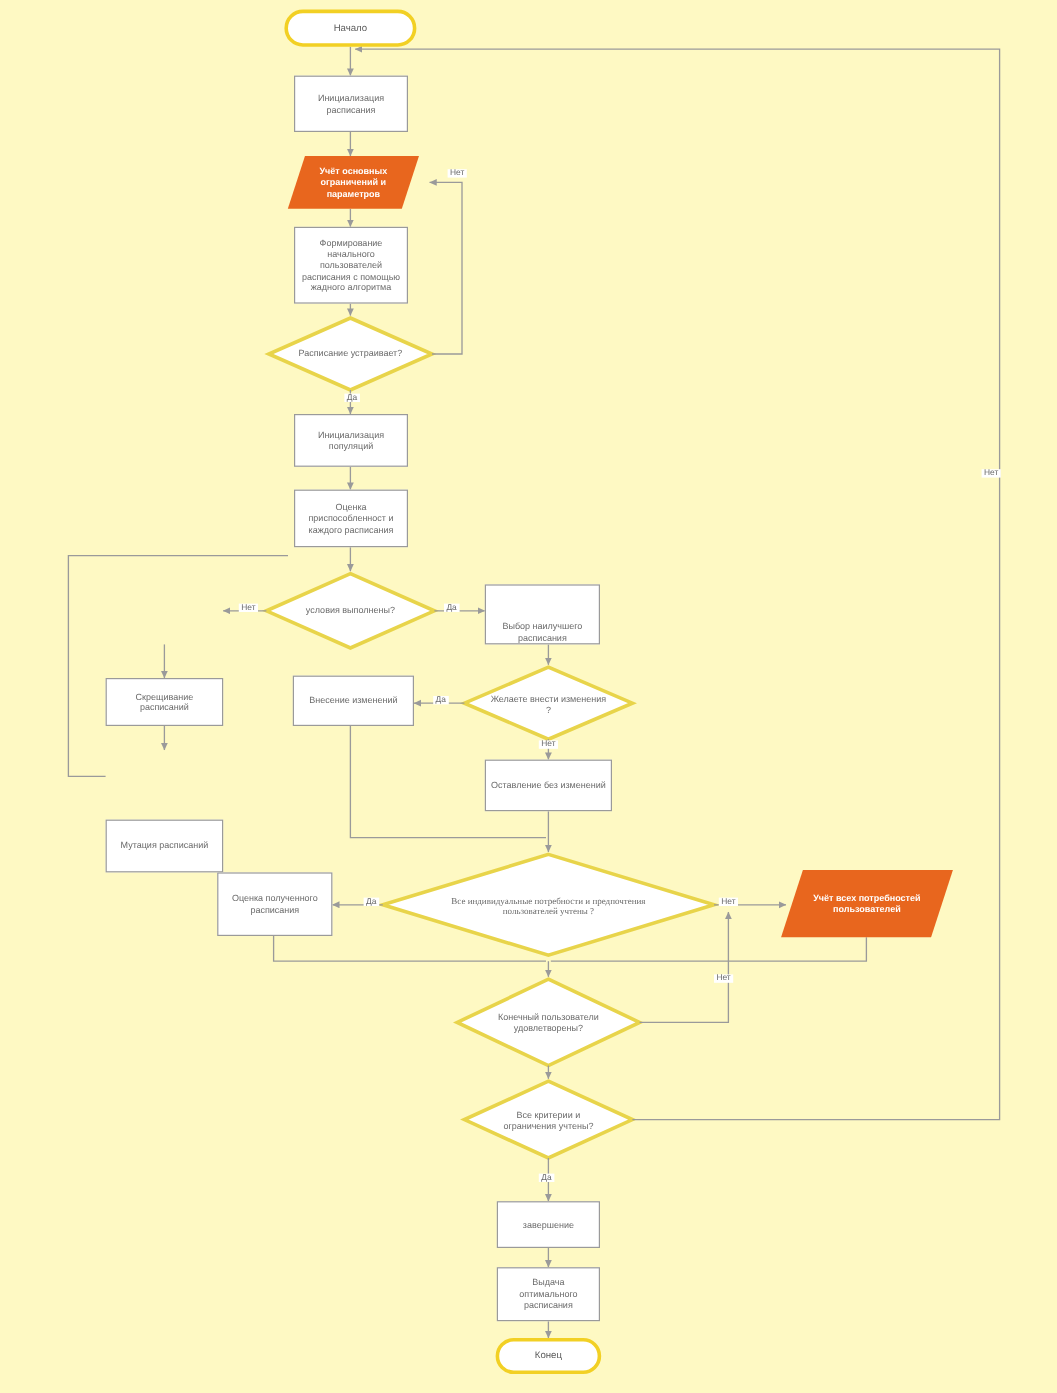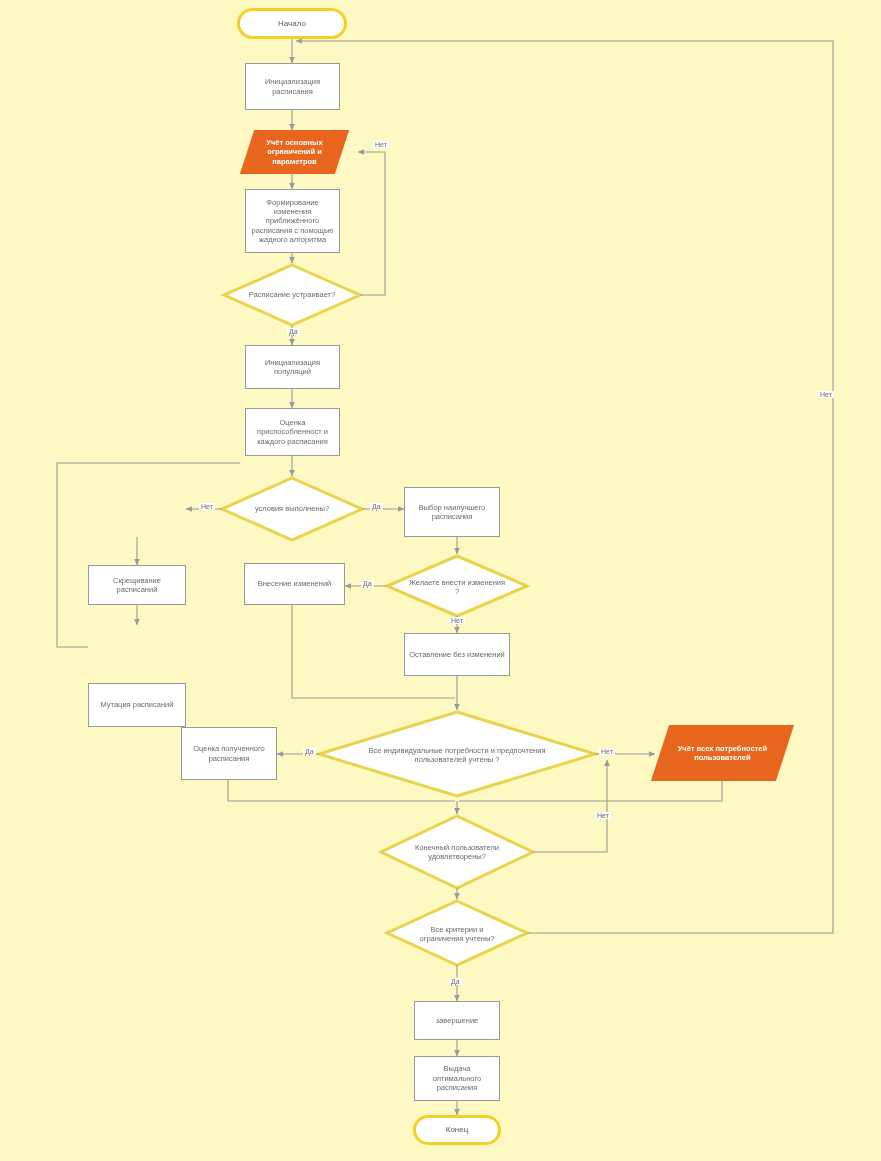--- a/index.html
+++ b/index.html
@@ -174,21 +174,21 @@
 
   <div class="node n-process" style="left:245px;top:63px;width:95px;height:47px;">
     <span class="lbl">Инициализация расписания</span>
   </div>
 
   <div class="node n-data" style="left:247px;top:130px;width:95px;height:44px;">
     <span class="lbl">Учёт основных ограничений и параметров</span>
   </div>
 
   <div class="node n-process" style="left:245px;top:189px;width:95px;height:64px;">
-    <span class="lbl">Формирование изменения приближённого расписания с помощью жадного алгоритма</span>
+    <span class="lbl">Формирование начального пользователей расписания с помощью жадного алгоритма</span>
   </div>
 
   <div class="node n-decision" style="left:226px;top:277px;width:132px;height:36px;">
     <span class="lbl">Расписание устраивает?</span>
   </div>
 
   <div class="node n-process" style="left:245px;top:345px;width:95px;height:44px;">
     <span class="lbl">Инициализация популяций</span>
   </div>
 
@@ -202,37 +202,37 @@
 
 
   <div class="node n-process" style="left:88px;top:565px;width:98px;height:40px;">
     <span class="lbl">Скрещивание расписаний</span>
   </div>
 
   <div class="node n-process" style="left:88px;top:635px;width:98px;height:44px;margin-top:48px;">
     <span class="lbl">Мутация расписаний</span>
   </div>
 
-  <div class="node n-process" style="left:404px;top:487px;width:96px;height:50px;">
+  <div class="node n-process" style="left:404px;top:487px;width:96px;height:50px;align-items:flex-end;">
     <span class="lbl">Выбор наилучшего расписания</span>
   </div>
 
   <div class="node n-decision" style="left:394px;top:571px;width:126px;height:32px;">
     <span class="lbl">Желаете внести изменения ?</span>
   </div>
 
   <div class="node n-process" style="left:244px;top:563px;width:101px;height:42px;">
     <span class="lbl">Внесение изменений</span>
   </div>
 
   <div class="node n-process" style="left:404px;top:633px;width:106px;height:43px;">
     <span class="lbl">Оставление без изменений</span>
   </div>
 
-  <div class="node n-decision" style="left:340px;top:738px;width:234px;height:34px;">
+  <div class="node n-decision" style="left:340px;top:738px;width:234px;height:34px;font-family:Liberation Serif, serif;">
     <span class="lbl">Все индивидуальные потребности и предпочтения пользователей учтены ?</span>
   </div>
 
   <div class="node n-process" style="left:181px;top:727px;width:96px;height:53px;text-align:center;">
     <span class="lbl">Оценка полученного расписания</span>
   </div>
 
   <div class="node n-data" style="left:660px;top:725px;width:125px;height:56px;">
     <span class="lbl">Учёт всех потребностей пользователей</span>
   </div>

